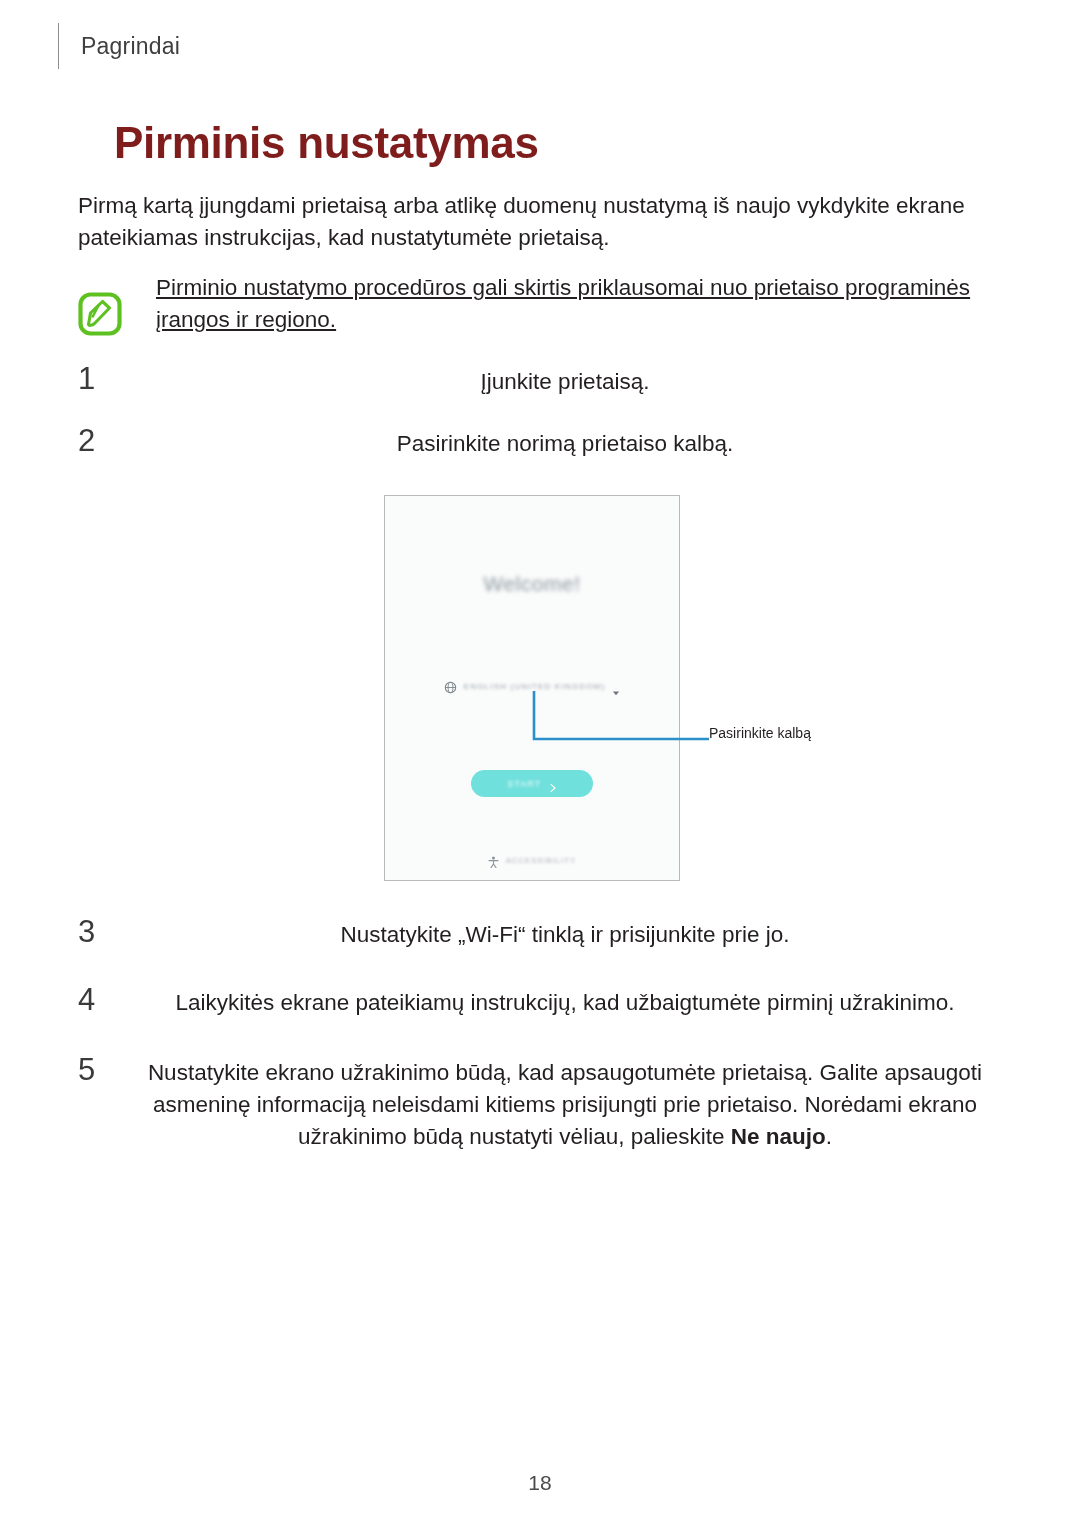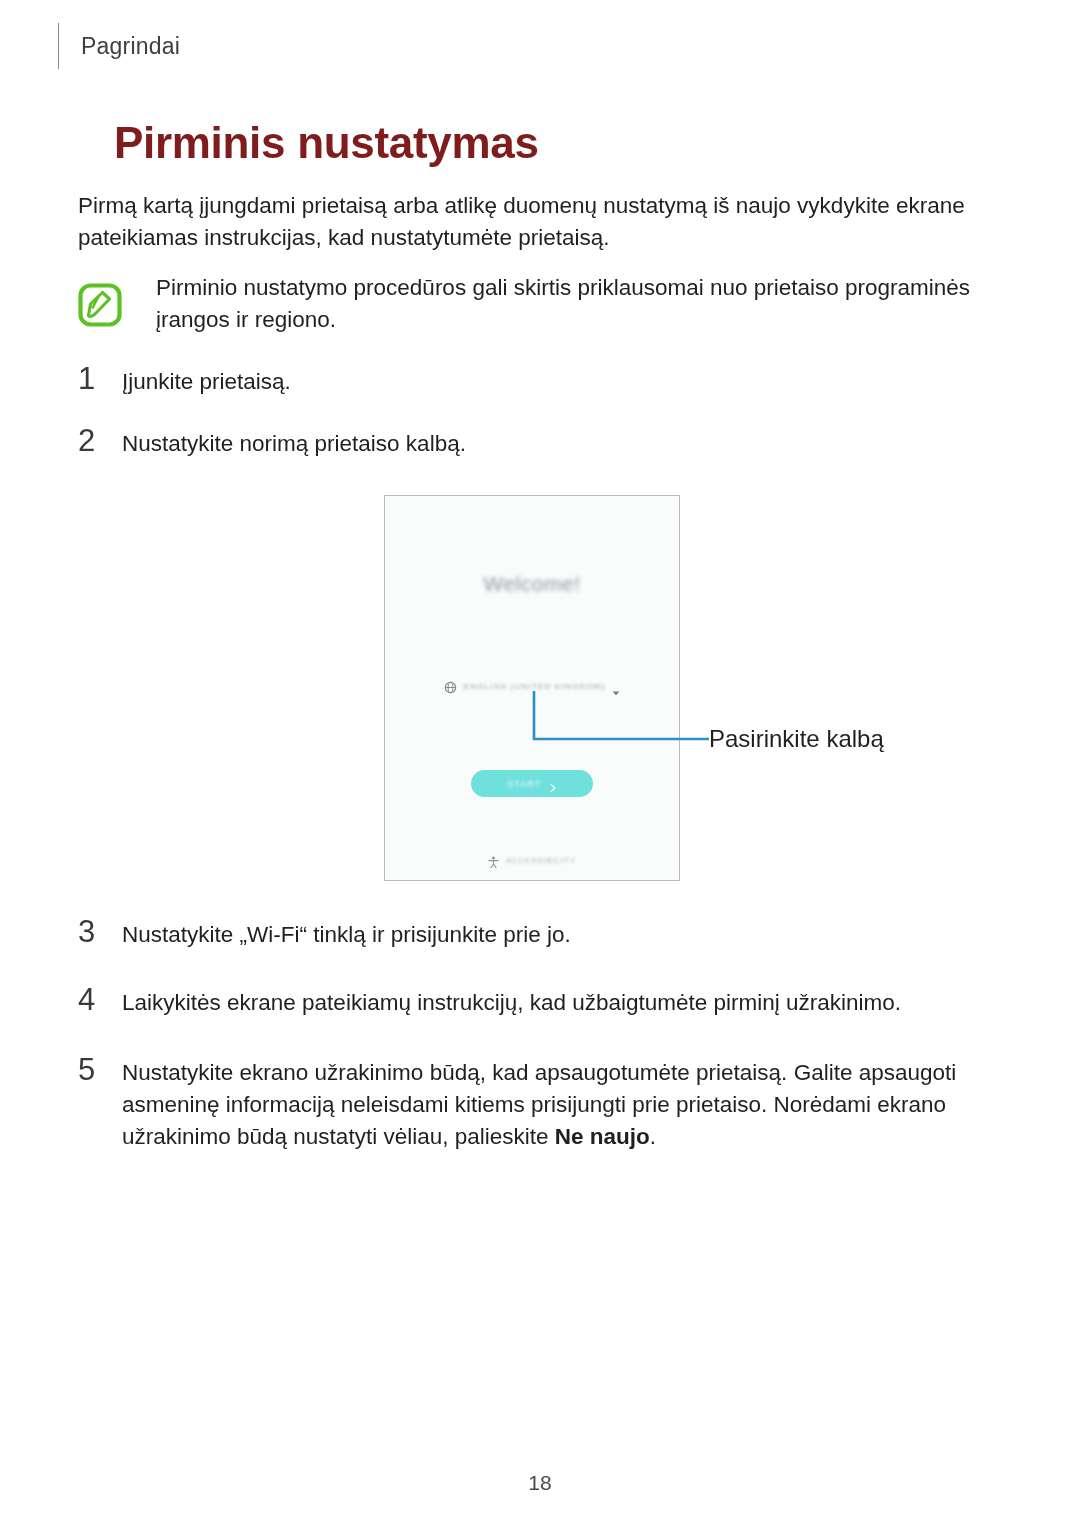--- a/index.html
+++ b/index.html
@@ -60,22 +60,23 @@
     margin: 0 0 0 0;
     font-size: 22.5px;
     line-height: 32px;
     color: #231f20;
   }
   .para-block { margin-bottom: 8px; }
 
   
   .note {
     display: flex;
-    align-items: center;
+    align-items: flex-end;
     margin: 18px 0 20px 0;
+    text-decoration: underline;
   }
   .note-icon {
     flex: 0 0 auto;
     width: 44px;
     height: 44px;
     margin-right: 34px;
     margin-top: 2px;
   }
   .note-text {
     font-size: 22.5px;
@@ -98,20 +99,21 @@
     color: #3a3a3a;
     font-weight: normal;
     text-align: left;
   }
   .step-text {
     flex: 1;
     font-size: 22.5px;
     line-height: 32px;
     color: #231f20;
     padding-top: 4px;
+    text-align: center;
   }
   .step-text b { font-weight: bold; }
 
   
   .figure-wrap {
     position: absolute;
     left: 0;
     top: 495px;
     width: 1080px;
     height: 392px;
@@ -202,21 +204,21 @@
     top: 0;
     width: 320px;
     height: 386px;
     overflow: visible;
     pointer-events: none;
   }
   .callout-label {
     position: absolute;
     left: 709px;
     top: 725px;
-    font-size: 24px;
+    font-size: 14px;
     color: #231f20;
     white-space: nowrap;
   }
 
   
   .page-number {
     position: absolute;
     left: 0; right: 0;
     top: 1471px;
     text-align: center;
@@ -251,21 +253,21 @@
     <div class="note-text">Pirminio nustatymo procedūros gali skirtis priklausomai nuo prietaiso programinės įrangos ir regiono.</div>
   </div>
 
   <div class="step">
     <div class="step-num">1</div>
     <div class="step-text">Įjunkite prietaisą.</div>
   </div>
 
   <div class="step">
     <div class="step-num">2</div>
-    <div class="step-text">Nustatykite norimą prietaiso kalbą.</div>
+    <div class="step-text">Pasirinkite norimą prietaiso kalbą.</div>
   </div>
 </div>
 
 <div class="figure-wrap">
 
   <div class="device-frame">
 
     <div class="welcome-text">Welcome!</div>
 
     <div class="lang-row">

